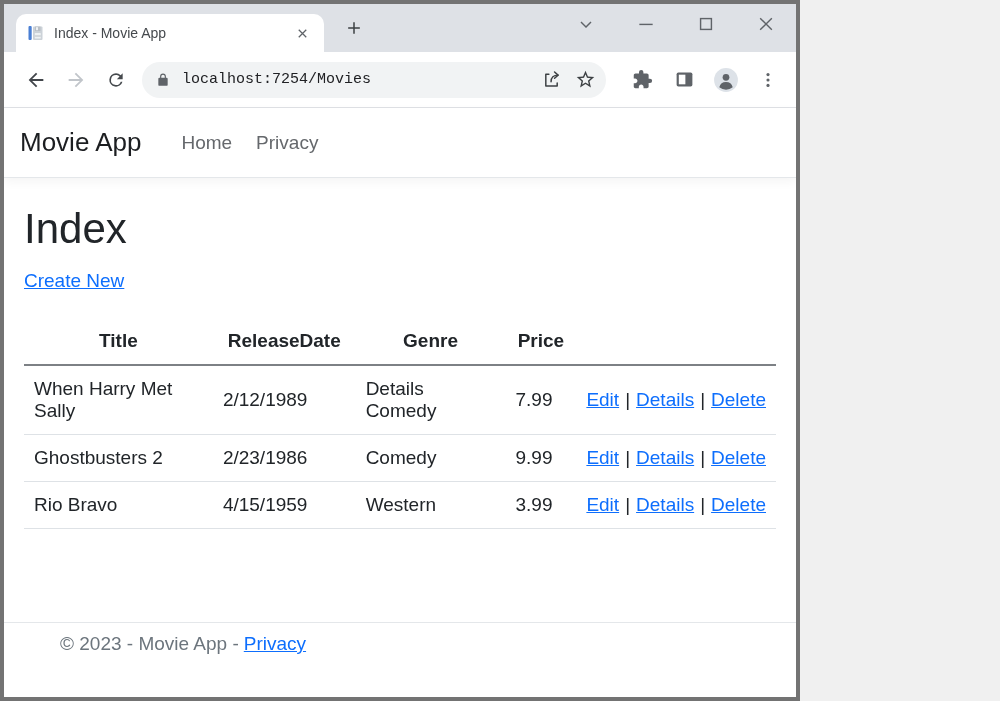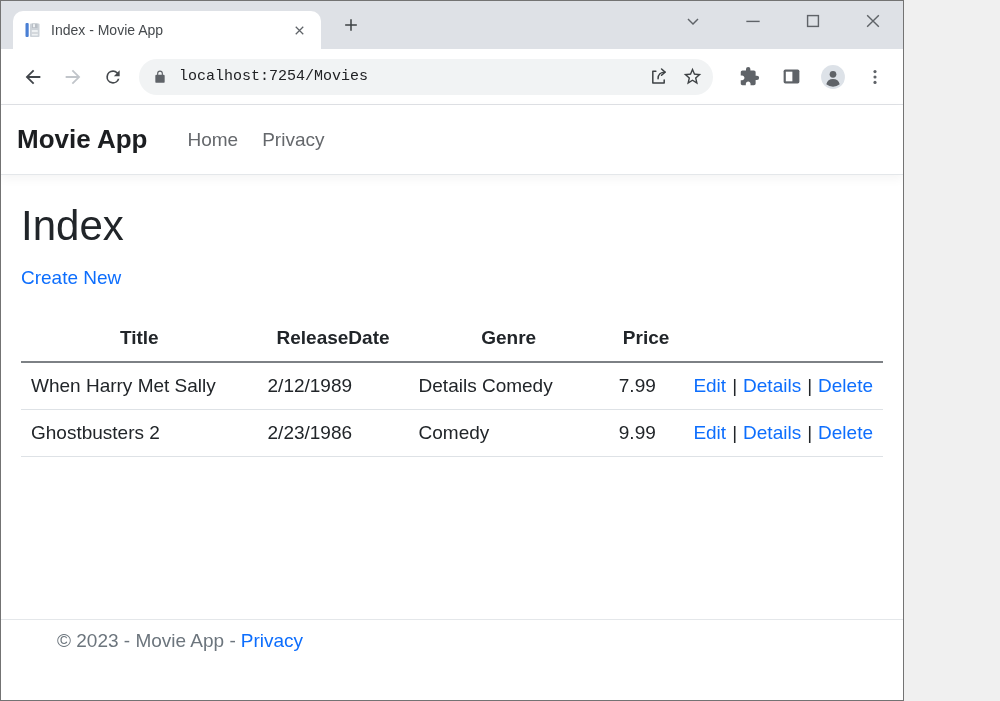--- a/index.html
+++ b/index.html
@@ -1,18 +1,18 @@
 <!DOCTYPE html>
 <html><head>
 <meta charset="utf-8">
 <style>
   * { margin:0; padding:0; box-sizing:border-box; }
   body { background:#f0f0f0; font-family:"Liberation Sans", sans-serif; }
   .window{
-    width:904px; height:701px; border:1px solid #737373; background:#0ea5e9;
+    width:800px; height:701px; border:4px solid #737373; background:#0ea5e9;
     position:relative; overflow:hidden;
   }
   
   .tabstrip{ height:48px; background:#dee1e6; position:relative; }
   .tab{
     position:absolute; left:12px; top:10px; width:308px; height:38px;
     background:#fff; border-radius:10px 10px 0 0;
     display:flex; align-items:center; padding:0 12px; gap:10px;
   }
   .tab-title{ flex:1; font-size:14px; color:#45494d; white-space:nowrap; overflow:hidden; }
@@ -36,26 +36,26 @@
   .omnibox .omni-btn:first-of-type{ margin-left:auto; }
   .tool-right{ display:flex; align-items:center; gap:2px; }
   .tool-right .icon-btn{ width:40px; height:40px; }
   
   .page{ height:595px; background:#fff; position:relative; color:#212529; }
   .site-navbar{
     height:70px; display:flex; align-items:center; padding:0 16px;
     background:#fff; border-bottom:1px solid #e4e7ea;
     box-shadow:0 4px 10px rgba(0,0,0,0.045); position:relative; z-index:2;
   }
-  .brand{ font-size:26px; color:#1c1e21; text-decoration:none; margin-right:24px; cursor:pointer;font-weight:bold; }
+  .brand{ font-size:26px; color:#1c1e21; text-decoration:none; margin-right:24px; cursor:pointer; }
   .nav-link{ font-size:19px; color:#65686c; text-decoration:none; padding:8px; margin-left:8px; cursor:pointer; }
   .container{ padding:0 20px; }
   h1.page-title{ font-size:42px; font-weight:500; margin-top:26px; line-height:1.2; color:#212529; }
   .create-link-wrap{ margin-top:16px; }
-  a.blue-link{ color:#0d6efd; cursor:pointer; font-size:19px; }
+  a.blue-link{ color:#0d6efd; text-decoration:underline; cursor:pointer; font-size:19px; }
   table.movies{ width:100%; border-collapse:collapse; margin-top:26px; font-size:19px; }
   table.movies th{
     text-align:center; font-weight:700; padding:12px 10px;
     border-bottom:2px solid #7d8185;
   }
   table.movies td{ padding:12px 10px; border-bottom:1px solid #dee2e6; color:#212529; }
   .action-sep{ color:#212529; margin:0 6px; }
   .site-footer{
     position:absolute; left:0; right:0; bottom:38px;
     border-top:1px solid #e4e7ea; line-height:42px;
@@ -226,20 +226,29 @@
           </tr>
           <tr>
             <td>Ghostbusters 2</td>
             <td>2/23/1986</td>
             <td>Comedy</td>
             <td>9.99</td>
             <td>
               <a class="blue-link">Edit</a><span class="action-sep">|</span><a class="blue-link">Details</a><span class="action-sep">|</span><a class="blue-link">Delete</a>
             </td>
           </tr>
+          <tr>
+            <td>Rio Bravo</td>
+            <td>4/15/1959</td>
+            <td>Western</td>
+            <td>3.99</td>
+            <td>
+              <a class="blue-link">Edit</a><span class="action-sep">|</span><a class="blue-link">Details</a><span class="action-sep">|</span><a class="blue-link">Delete</a>
+            </td>
+          </tr>
         </tbody>
       </table>
     </div>
 
     <div class="site-footer">
       <span>© 2023 - Movie App -</span><a class="blue-link">Privacy</a>
     </div>
   </div>
 
 </div>

